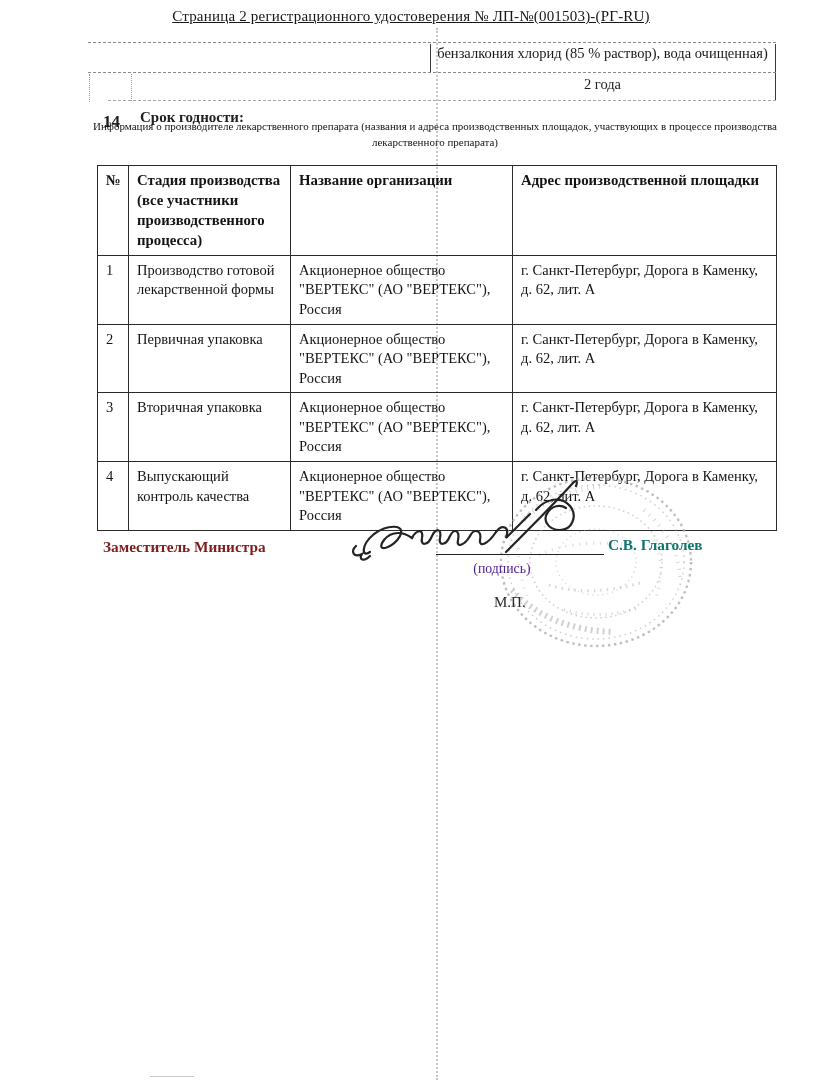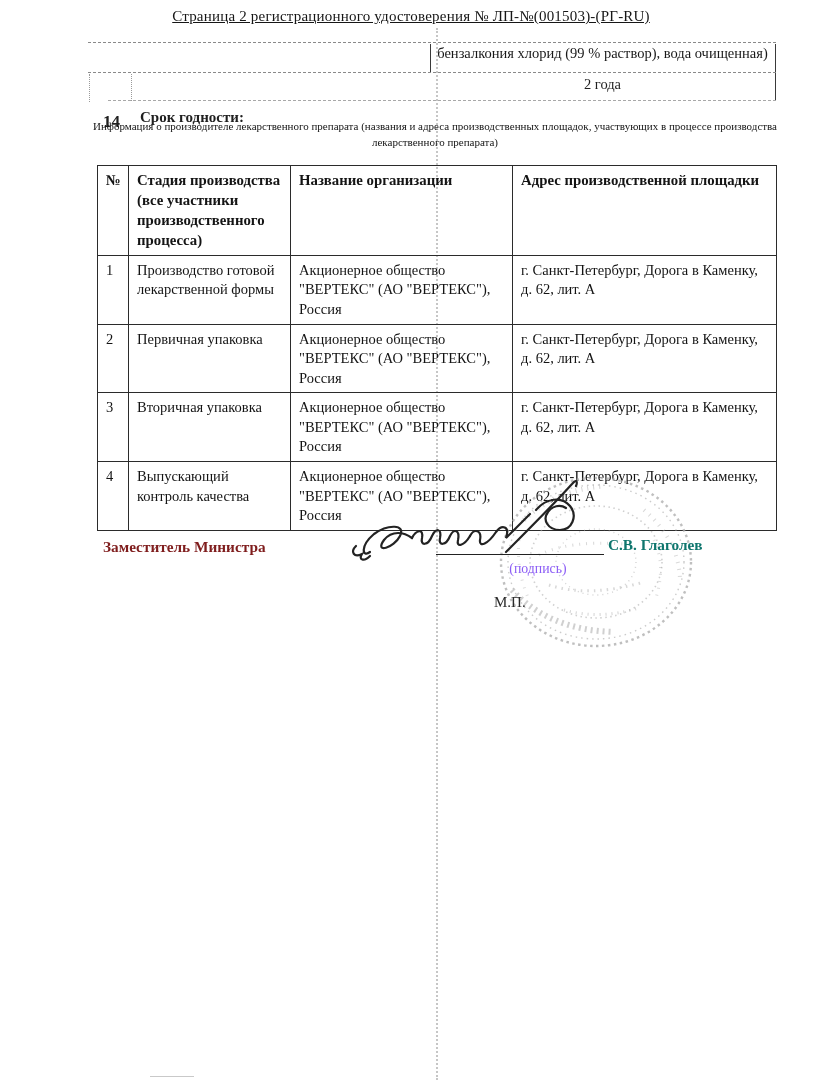--- a/index.html
+++ b/index.html
@@ -43,41 +43,41 @@
     overflow:hidden;
   }
   table.main th{font-weight:bold;font-size:14.8px;}
   col.c-num{width:31px;}
   col.c-stage{width:162px;}
   col.c-org{width:222px;}
   col.c-addr{width:264px;}
   
   .minister-title{left:103px;top:538px;font-size:15.3px;font-weight:bold;color:#7f1d1d;}
   .sig-line{left:436px;top:554px;width:168px;border-top:1.7px solid #222;height:0;}
-  .sig-caption{left:488px;top:561px;width:100px;text-align:center;font-size:13.8px;color:#8b5cf6;}
+  .sig-caption{left:452px;top:561px;width:100px;text-align:center;font-size:13.8px;color:#4c1d95;}
   .signatory{left:608px;top:536px;font-size:15.3px;font-weight:bold;color:#0f766e;}
   .seal-label{left:494px;top:594px;font-size:15px;color:#2a2a2a;}
   
   .crease{
     left:436px;top:28px;height:1052px;width:0;
     border-left:2px dotted #b3b3b3;opacity:.75;
   }
   .bottom-mark{left:150px;top:1076px;width:44px;border-top:1.5px solid #c9c9c9;height:0;}
 </style>
 </head>
 <body>
 
 <div class="abs doc-header">Страница 2  регистрационного удостоверения № ЛП-№(001503)-(РГ-RU)</div>
 
 <div class="abs crease"></div>
 
 <div class="abs dash-h" style="left:88px;top:42px;width:688px;"></div>
 <div class="abs solid-v" style="left:430px;top:44px;height:28px;"></div>
 <div class="abs solid-v" style="left:775px;top:44px;height:57px;"></div>
-<div class="abs frag-comp">бензалкония хлорид (99 % раствор), вода очищенная)</div>
+<div class="abs frag-comp">бензалкония хлорид (85 % раствор), вода очищенная)</div>
 <div class="abs dash-h" style="left:88px;top:72px;width:688px;"></div>
 <div class="abs faint-v" style="left:89px;top:74px;height:28px;"></div>
 <div class="abs faint-v" style="left:131px;top:74px;height:27px;"></div>
 <div class="abs frag-num">14</div>
 <div class="abs frag-label">Срок годности:</div>
 <div class="abs frag-value">2 года</div>
 <div class="abs dash-h light" style="left:108px;top:100px;width:668px;"></div>
 
 <div class="abs intro">Информация о производителе лекарственного препарата (названия и адреса производственных площадок, участвующих в процессе производства лекарственного препарата)</div>
 

